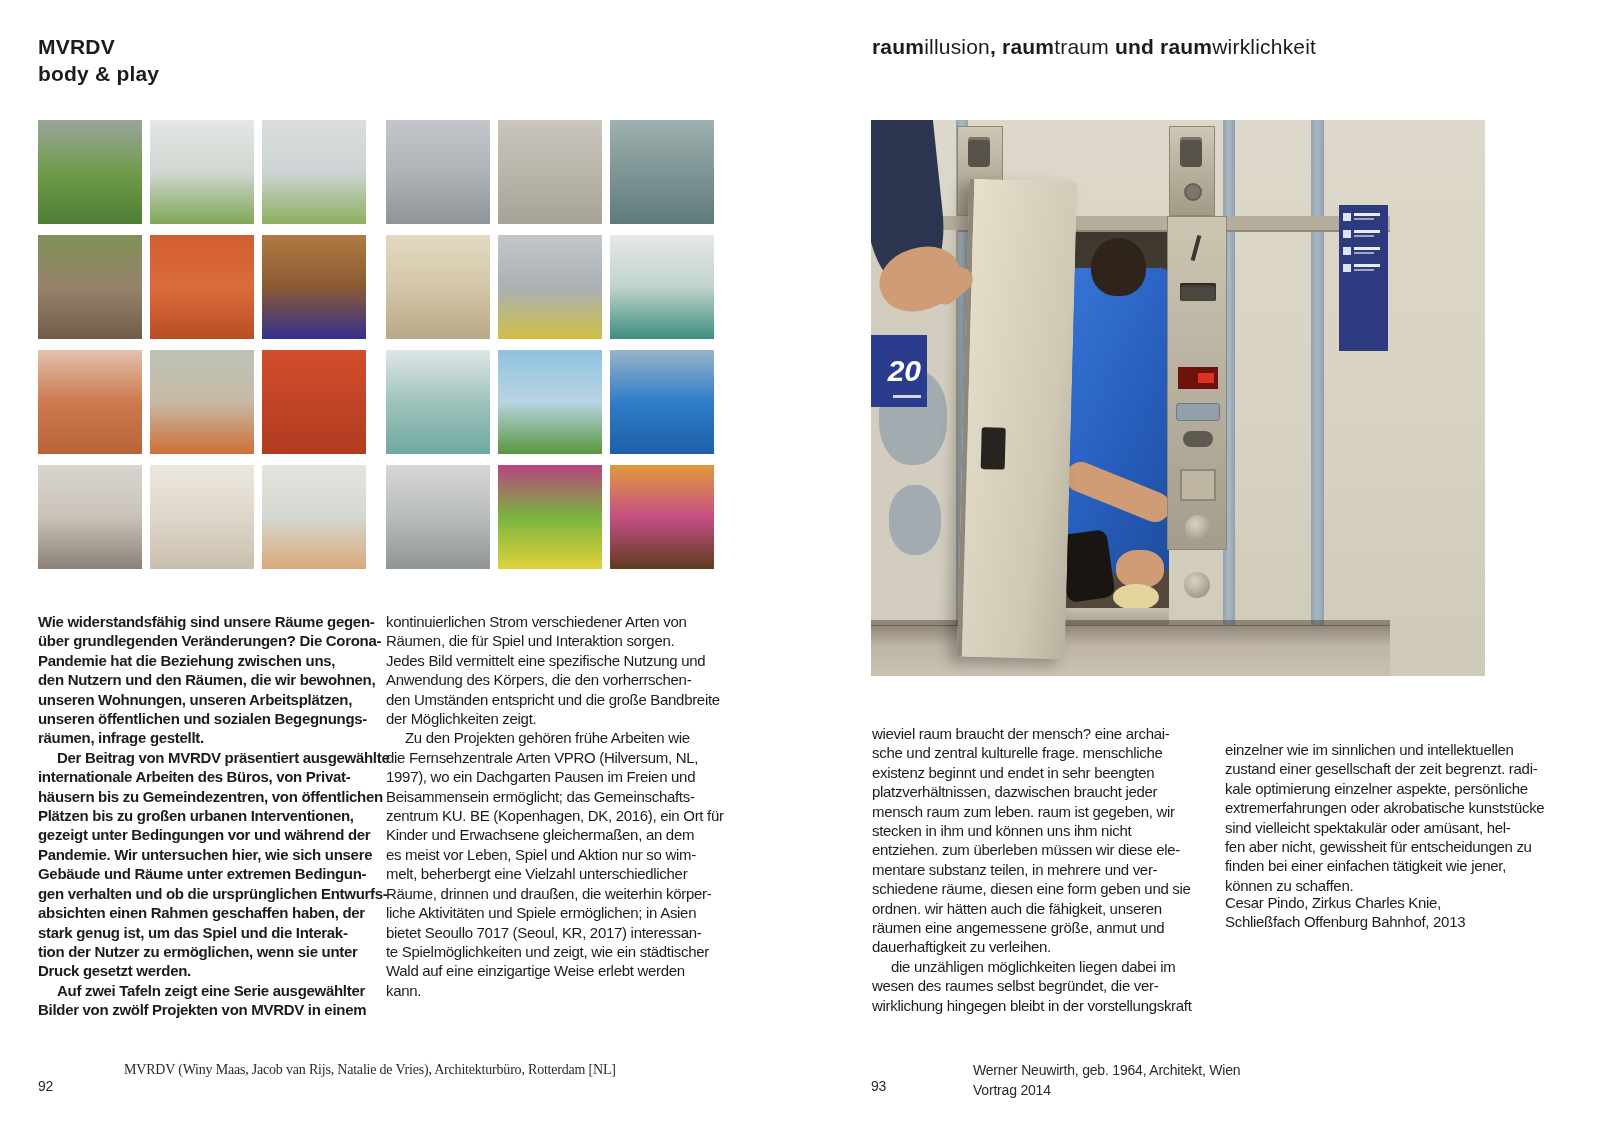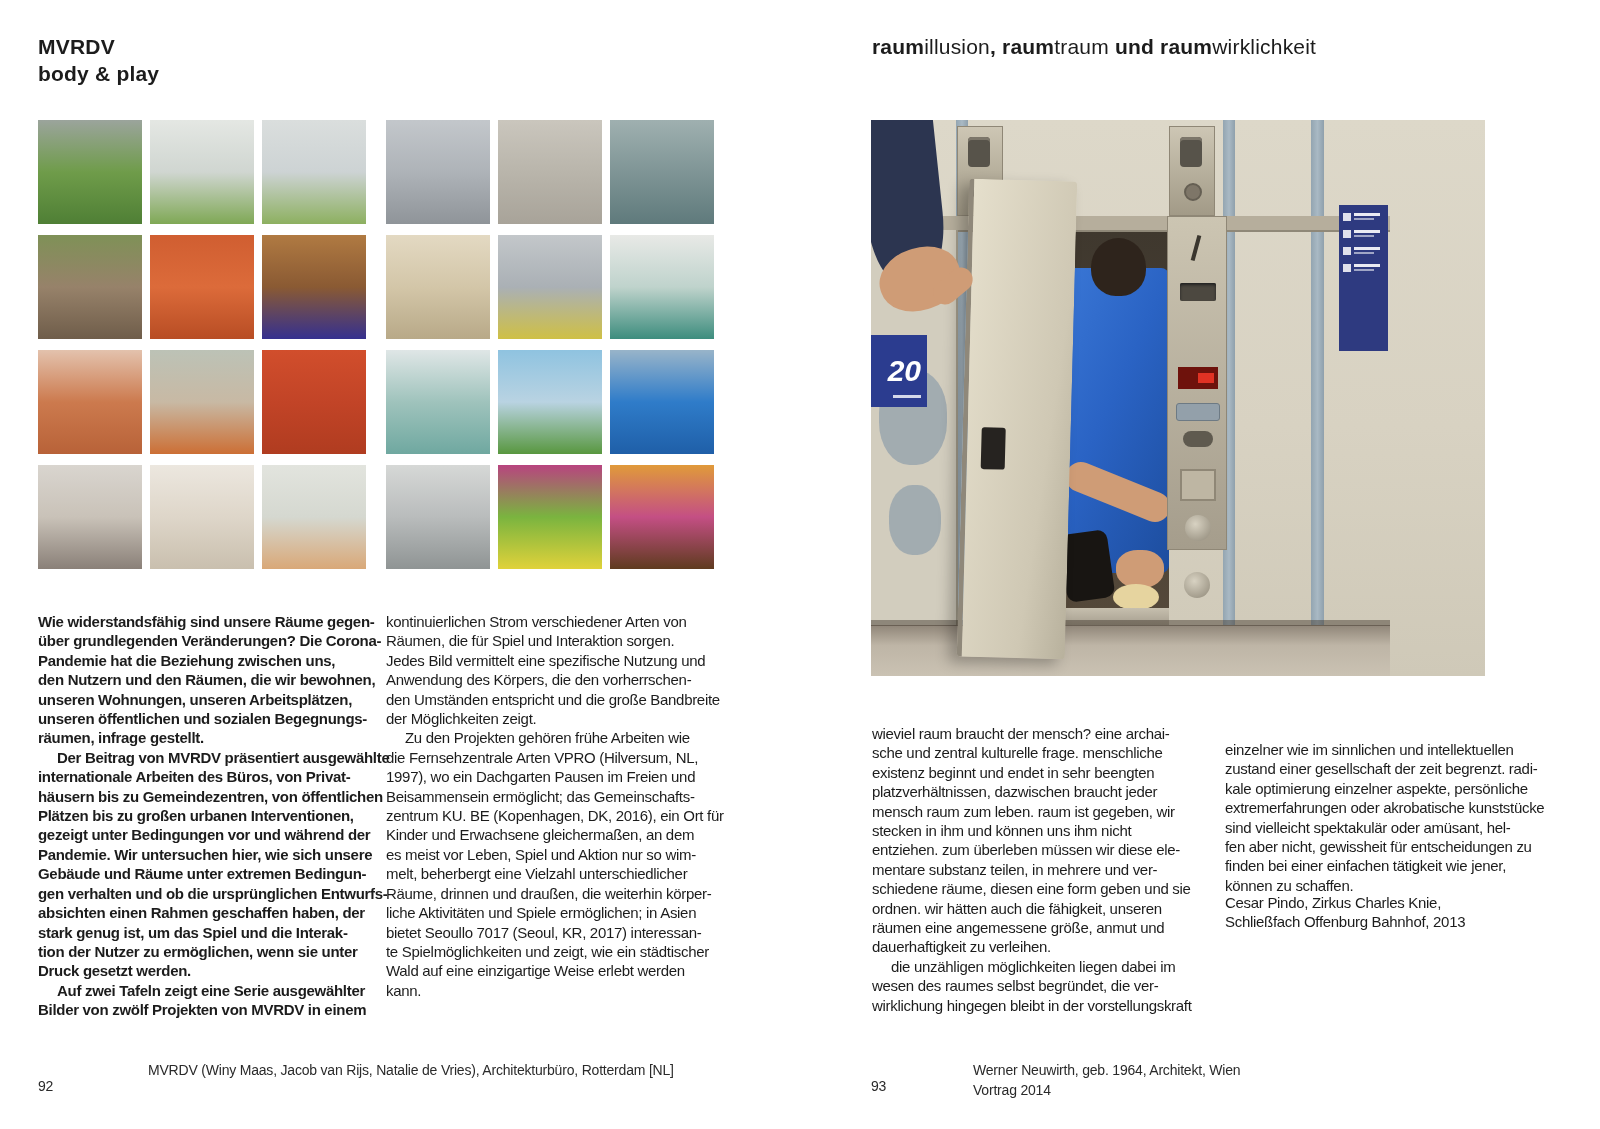--- a/index.html
+++ b/index.html
@@ -18,21 +18,21 @@
   .tl.ind{padding-left:19px;}
   .colL1{left:38px;top:612px;font-weight:bold;}
   .colL2{left:386px;top:612px;}
   .colR1{left:872px;top:724px;}
   .colR2{left:1225px;top:724px;margin-top:16px;}
   .credit{left:1225px;top:893px;}
   .folio-num{position:absolute;font-size:14px;letter-spacing:-0.2px;color:var(--caption,#2a2a2a);}
   .folio-left{left:38px;top:1078px;}
   .folio-right{left:871px;top:1078px;}
   .caption{position:absolute;font-size:14px;line-height:20px;letter-spacing:-0.2px;color:var(--caption,#2a2a2a);}
-  .caption-left{left:148px;top:1060px;}
+  .caption-left{left:124px;top:1060px;font-family:Liberation Serif, serif;}
   .caption-right{left:973px;top:1060px;}
   
   .grid{position:absolute;display:grid;grid-template-columns:repeat(3,104px);grid-auto-rows:104px;gap:11px 8px;}
   .grid-a{left:38px;top:120px;}
   .grid-b{left:386px;top:120px;}
   .tile{width:104px;height:104px;}
   
   .photo{position:absolute;left:871px;top:120px;width:614px;height:556px;overflow:hidden;background:var(--locker-beige,#d8d2c2);font-style:italic;}
   .photo *{position:absolute;}
   .ph-base{inset:0;background:linear-gradient(180deg,#ddd8c9,var(--locker-beige,#d8d2c2) 55%,#cfc9b8);}

